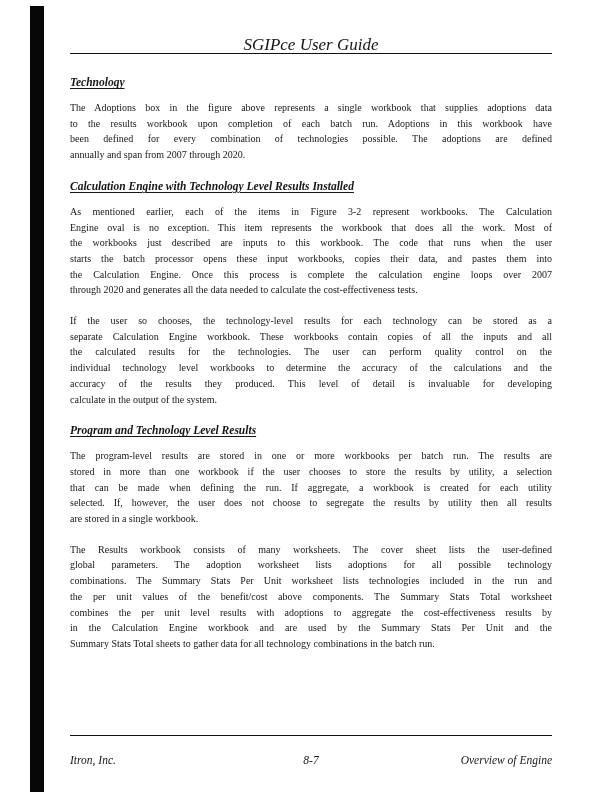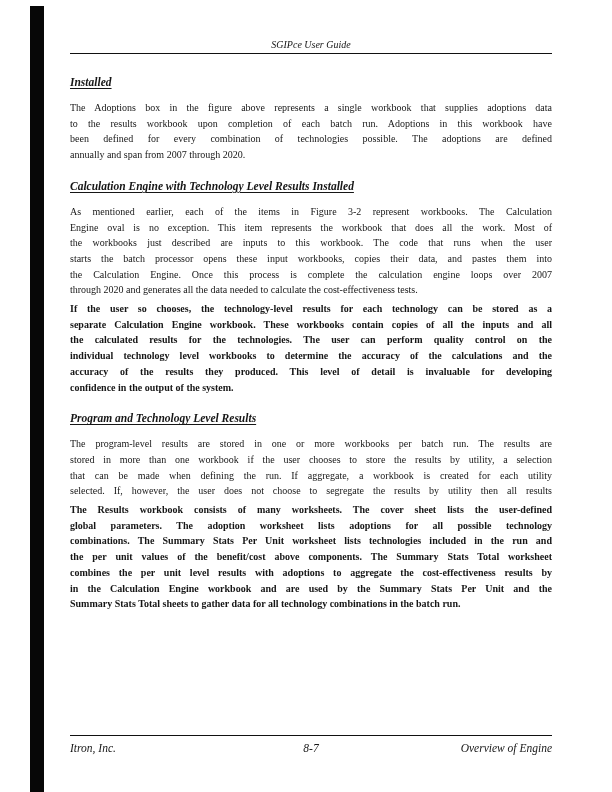--- a/index.html
+++ b/index.html
@@ -15,51 +15,51 @@
     position:absolute;
     left:30px;top:6px;width:14px;height:786px;
     background:#070707;
   }
   .page-inner{
     position:absolute;left:70px;top:38px;width:482px;
   }
   .doc-header{
     text-align:center;
     font-style:italic;
-    font-size:10px;
+    font-size:17px;
     line-height:13px;
     padding-bottom:2px;
     border-bottom:1.6px solid #111;
   }
   .section{display:block;}
   .sec-heading{
     margin:16px 0 10px 0;
     font-size:11.5px;
     line-height:15px;
     font-weight:bold;
     font-style:italic;
     text-decoration:underline;
     text-decoration-thickness:1.3px;
     text-underline-offset:2px;
   }
   .section:first-of-type .sec-heading{margin-top:21px;}
   .para{margin:0;}
-  .para + .para{margin-top:3px;font-weight:bold;}
+  .para + .para{margin-top:15px;}
   .line{
     font-size:10px;
     line-height:15.7px;
     text-align:justify;
     text-align-last:justify;
   }
   .line.last{text-align-last:left;}
   .doc-footer{
     position:absolute;
     left:70px;top:735px;width:482px;
     border-top:1.6px solid #111;
-    padding-top:6px;
+    padding-top:18px;
     display:flex;
     font-style:italic;
     font-size:11.5px;
     line-height:13px;
     justify-content:space-between;
   }
   .doc-footer .f-left{flex:1;text-align:left;}
   .doc-footer .f-center{flex:1;text-align:center;}
   .doc-footer .f-right{flex:1;text-align:right;}
 </style>
@@ -69,21 +69,21 @@
 <div class="page">
   <div class="scan-bar" style="background: rgb(7, 7, 7);"></div>
 
   <div class="page-inner">
     <div class="doc-header">
       <span>SGIPce User Guide</span>
     </div>
 
     <div id="doc-sections">
         <section class="section">
-          <h2 class="sec-heading">Installed</h2>
+          <h2 class="sec-heading">Technology</h2>
           <div class="para">
             <div class="line">The Adoptions box in the figure above represents a single workbook that supplies adoptions data</div>
             <div class="line">to the results workbook upon completion of each batch run.  Adoptions in this workbook have</div>
             <div class="line">been defined for every combination of technologies possible.  The adoptions are defined</div>
             <div class="line last">annually and span from 2007 through 2020.</div>
           </div>
         </section>
         <section class="section">
           <h2 class="sec-heading">Calculation Engine with Technology Level Results Installed</h2>
           <div class="para">
@@ -93,30 +93,31 @@
             <div class="line">starts the batch processor opens these input workbooks, copies their data, and pastes them into</div>
             <div class="line">the Calculation Engine.  Once this process is complete the calculation engine loops over 2007</div>
             <div class="line last">through 2020 and generates all the data needed to calculate the cost-effectiveness tests.</div>
           </div>
           <div class="para">
             <div class="line">If the user so chooses, the technology-level results for each technology can be stored as a</div>
             <div class="line">separate Calculation Engine workbook.  These workbooks contain copies of all the inputs and all</div>
             <div class="line">the calculated results for the technologies.  The user can perform quality control on the</div>
             <div class="line">individual technology level workbooks to determine the accuracy of the calculations and the</div>
             <div class="line">accuracy of the results they produced.  This level of detail is invaluable for developing</div>
-            <div class="line last">confidence in the output of the system.</div>
+            <div class="line last">calculate in the output of the system.</div>
           </div>
         </section>
         <section class="section">
           <h2 class="sec-heading">Program and Technology Level Results</h2>
           <div class="para">
             <div class="line">The program-level results are stored in one or more workbooks per batch run.  The results are</div>
             <div class="line">stored in more than one workbook if the user chooses to store the results by utility, a selection</div>
             <div class="line">that can be made when defining the run.  If aggregate, a workbook is created for each utility</div>
             <div class="line">selected.  If, however, the user does not choose to segregate the results by utility then all results</div>
+            <div class="line last">are stored in a single workbook.</div>
           </div>
           <div class="para">
             <div class="line">The Results workbook consists of many worksheets.  The cover sheet lists the user-defined</div>
             <div class="line">global parameters.  The adoption worksheet lists adoptions for all possible technology</div>
             <div class="line">combinations.  The Summary Stats Per Unit worksheet lists technologies included in the run and</div>
             <div class="line">the per unit values of the benefit/cost above components.  The Summary Stats Total worksheet</div>
             <div class="line">combines the per unit level results with adoptions to aggregate the cost-effectiveness results by</div>
             <div class="line">in the Calculation Engine workbook and are used by the Summary Stats Per Unit and the</div>
             <div class="line last">Summary Stats Total sheets to gather data for all technology combinations in the batch run.</div>
           </div>

